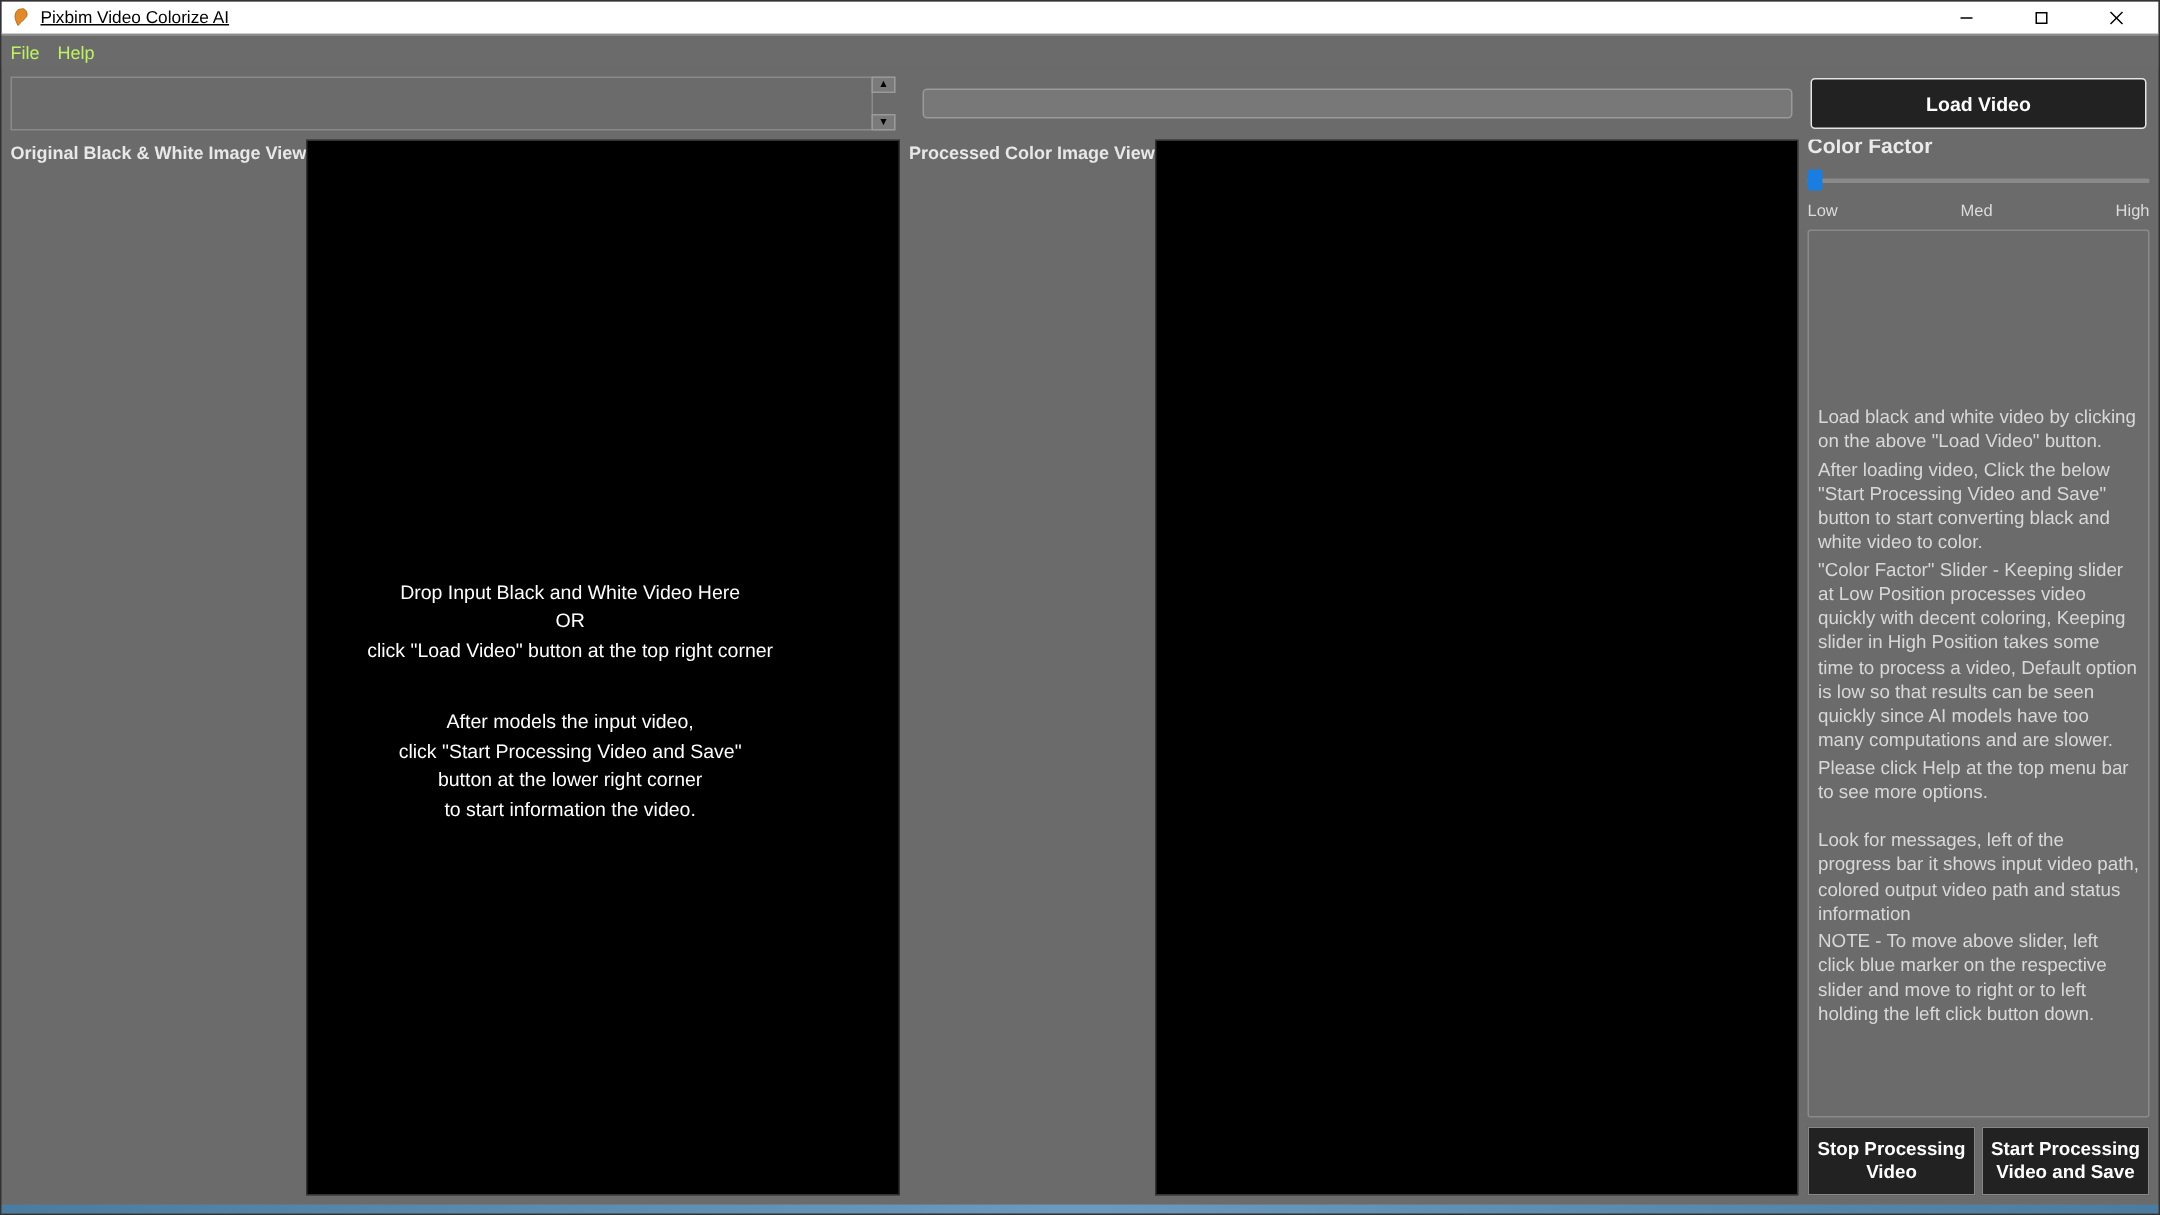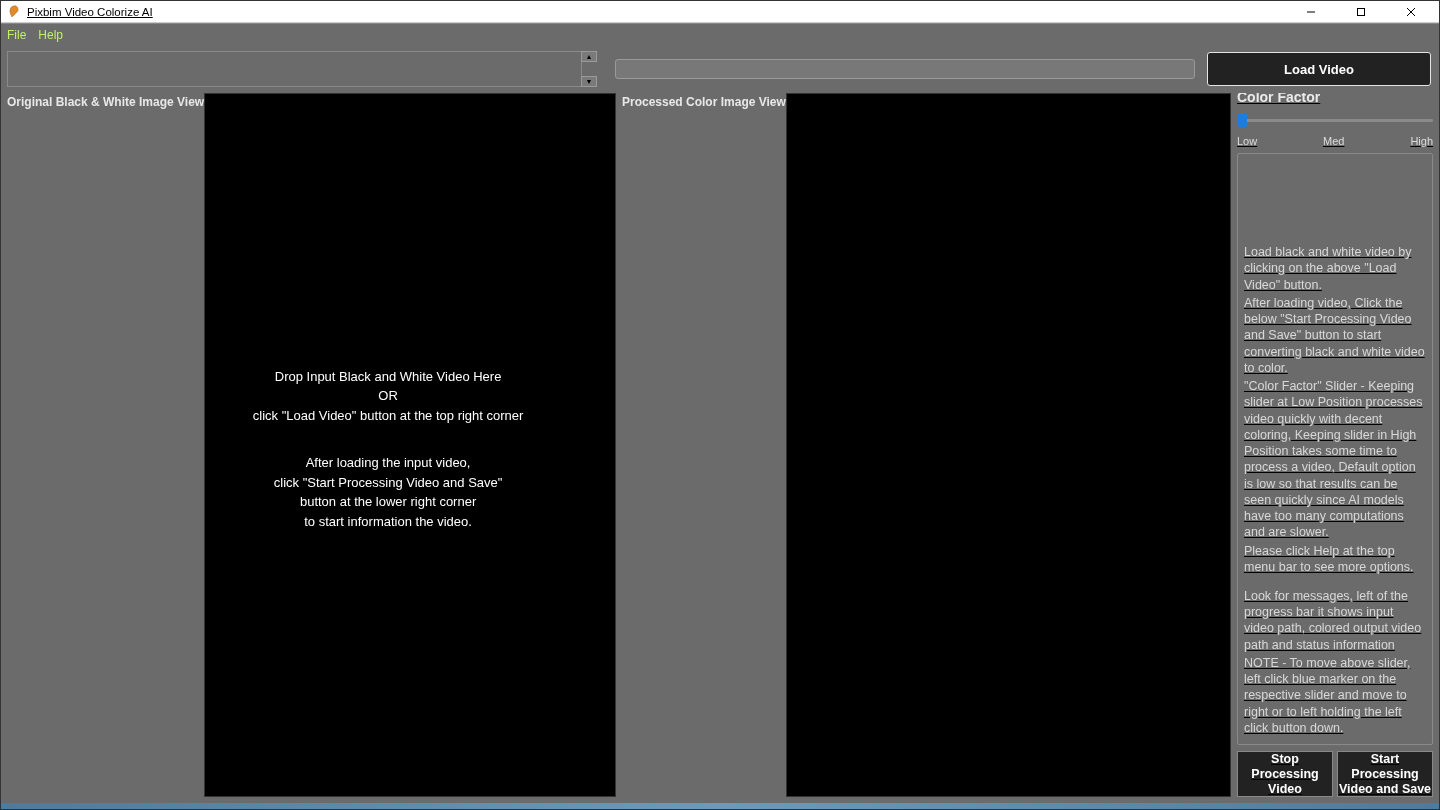--- a/index.html
+++ b/index.html
@@ -170,33 +170,32 @@
     justify-content: center;
     overflow: hidden;
   }
   .dropzone-text {
     text-align: center;
     color: #fff;
     font-size: 13px;
     line-height: 1.5;
     max-width: 420px;
     position: relative;
-    top: 4px;
+    top: 22px;
     left: -22px;
   }
   .dropzone-text .gap {
     height: 28px;
   }
   
   .right-panel {
-    width: 196px;
+    width: 228px;
     display: flex;
     flex-direction: column;
     gap: 6px;
-    text-decoration: underline;
   }
   .color-factor-label {
     font-size: 14px;
     font-weight: 700;
     color: #eaeaea;
     margin-top: -4px;
   }
   .slider-wrap {
     position: relative;
     height: 14px;
@@ -325,21 +324,21 @@
   <div class="views-wrap">
 
     <div class="view-col">
       <div class="view-label">Original Black &amp; White  Image View</div>
       <div class="view-box">
         <div class="dropzone-text">
           <div>Drop Input Black and White Video Here</div>
           <div>OR</div>
           <div>click "Load Video" button at the top right corner</div>
           <div class="gap"></div>
-          <div>After loading the input video,</div>
+          <div>After models the input video,</div>
           <div>click "Start Processing Video and Save"</div>
           <div>button at the lower right corner</div>
           <div>to start information the video.</div>
         </div>
       </div>
     </div>
 
     <div class="view-col">
       <div class="view-label">Processed Color Image View</div>
       <div class="view-box"></div>

